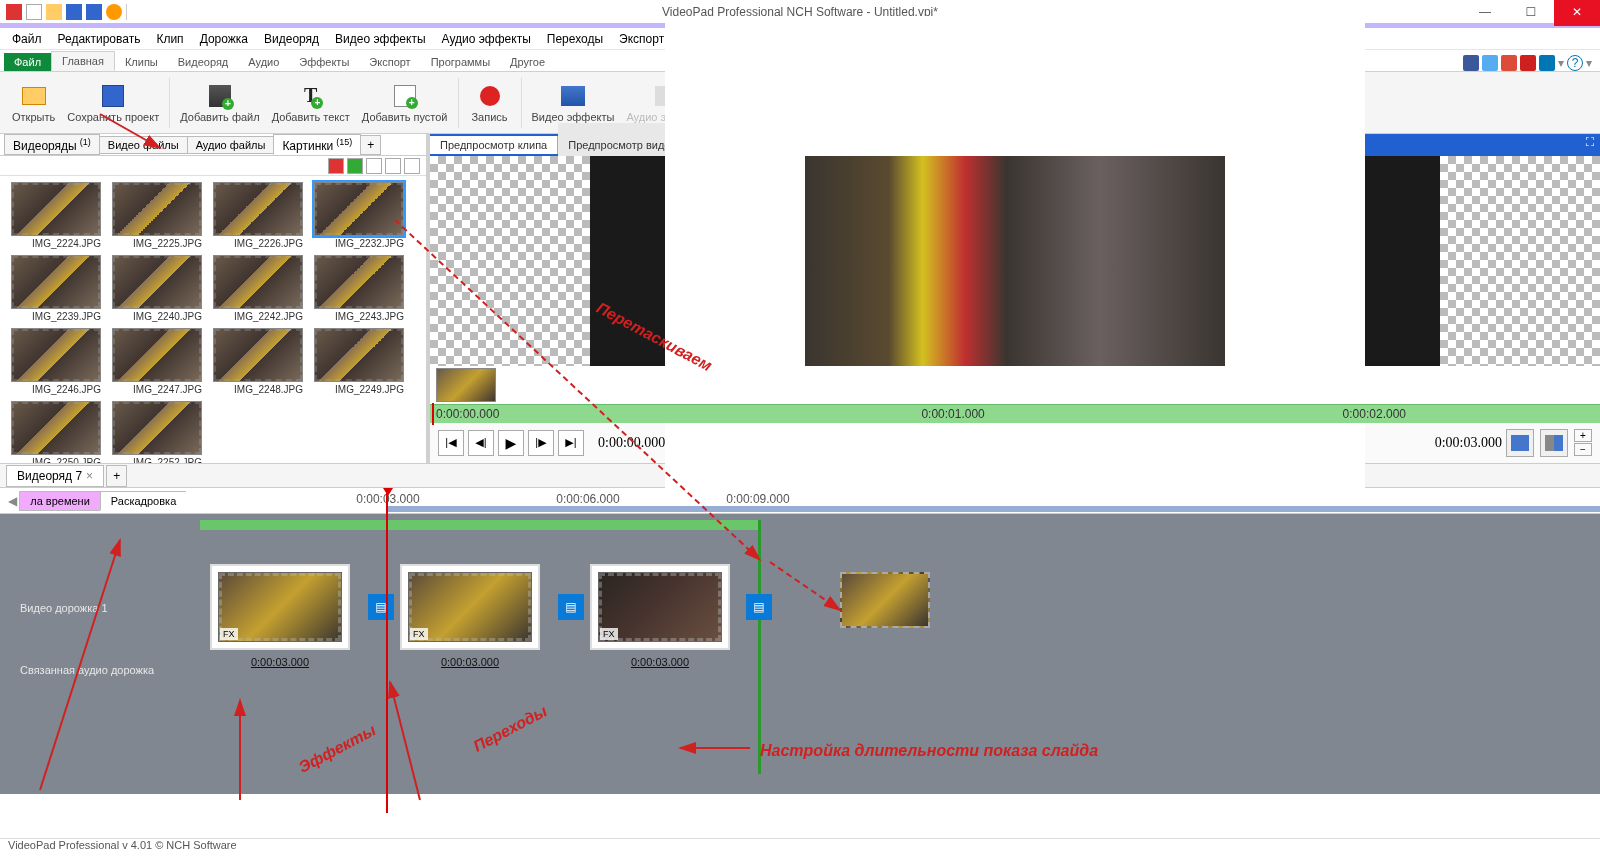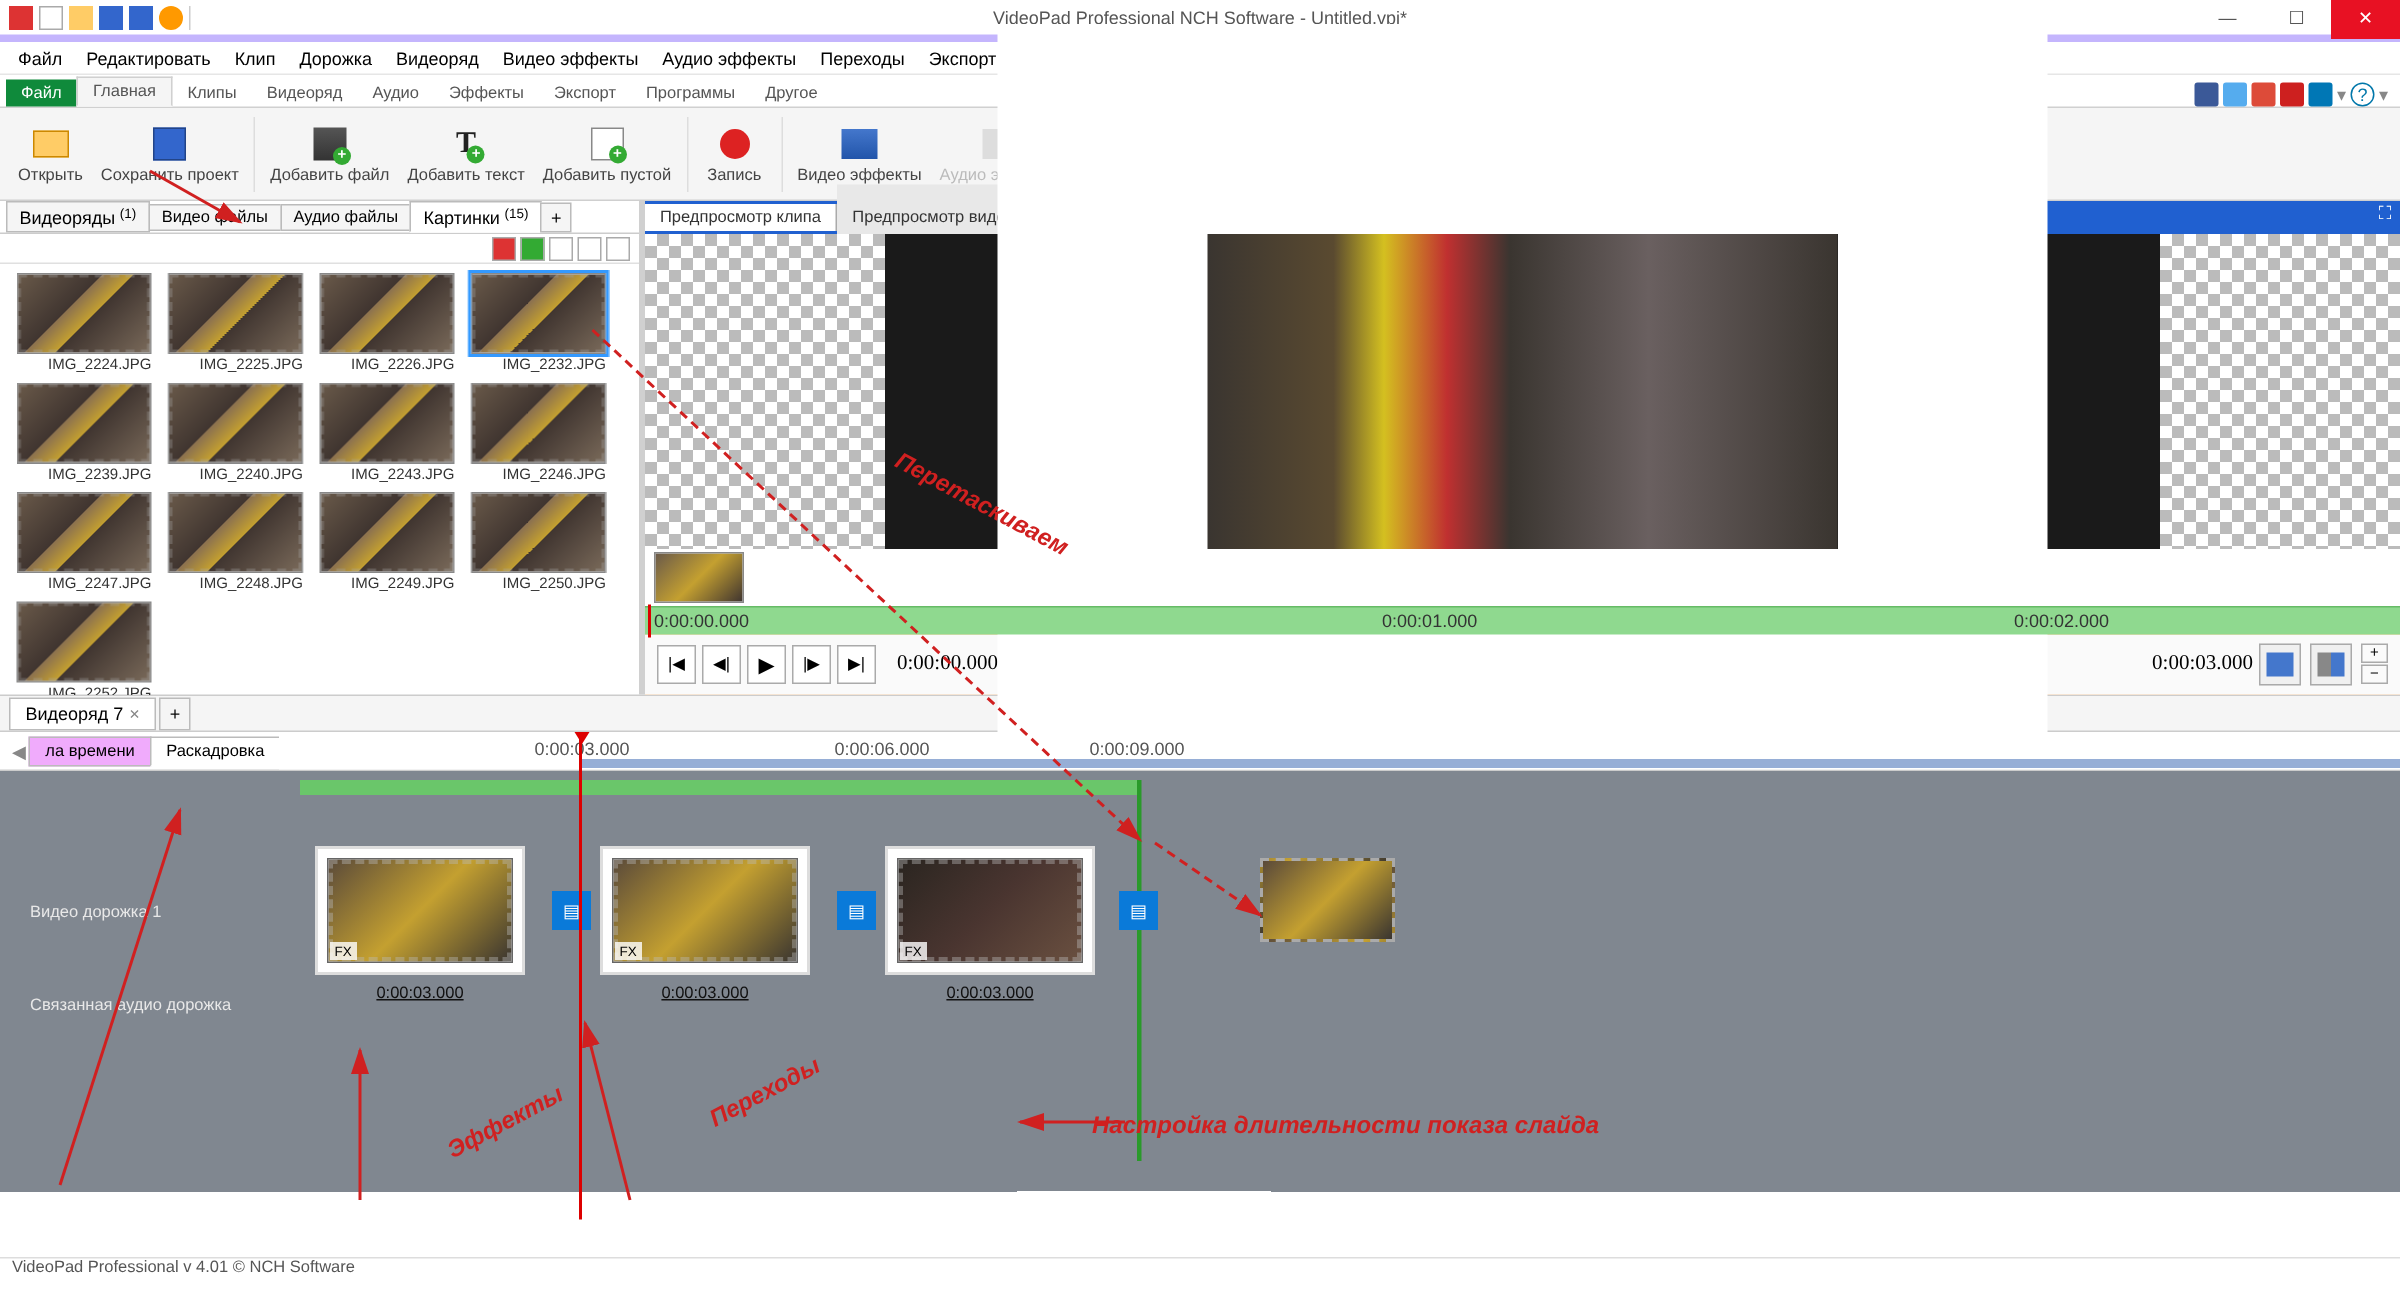--- a/index.html
+++ b/index.html
@@ -318,20 +318,24 @@
       <div class="thumb">
           <div class="ti"></div>
           <div class="tl">IMG_2239.JPG</div>
         </div>
       <div class="thumb">
           <div class="ti"></div>
           <div class="tl">IMG_2240.JPG</div>
         </div>
       <div class="thumb">
           <div class="ti"></div>
+          <div class="tl">IMG_2242.JPG</div>
+        </div>
+      <div class="thumb">
+          <div class="ti"></div>
           <div class="tl">IMG_2243.JPG</div>
         </div>
       <div class="thumb">
           <div class="ti"></div>
           <div class="tl">IMG_2246.JPG</div>
         </div>
       <div class="thumb">
           <div class="ti"></div>
           <div class="tl">IMG_2247.JPG</div>
         </div>
@@ -445,21 +449,21 @@
     <div class="dur">0:00:03.000</div>
   </div>
   <div class="trans" style="left:746px;top:80px">▤</div>
 
   <div class="drag" style="left:840px;top:58px"></div>
 </div>
 
 <div class="anno" style="left:590px;top:328px;transform:rotate(28deg)">Перетаскиваем</div>
 <div class="anno" style="left:295px;top:740px;transform:rotate(-28deg)">Эффекты</div>
 <div class="anno" style="left:470px;top:720px;transform:rotate(-28deg)">Переходы</div>
-<div class="anno" style="left:728px;top:742px;transform:none">Настройка длительности показа слайда</div>
+<div class="anno" style="left:760px;top:742px;transform:none">Настройка длительности показа слайда</div>
 
 <svg class="arrows" width="1600" height="860">
   <defs>
     <marker id="ah" markerWidth="10" markerHeight="10" refX="8" refY="3" orient="auto">
         <path d="M0,0 L0,6 L9,3 z" fill="#d02020"></path>
       </marker>
   </defs>
   <line x1="100" y1="114" x2="160" y2="148" stroke="#d02020" stroke-width="2" marker-end="url(#ah)"></line>
   <line x1="395" y1="220" x2="760" y2="560" stroke="#d02020" stroke-width="2" stroke-dasharray="6 4" marker-end="url(#ah)"></line>
   <line x1="770" y1="562" x2="840" y2="610" stroke="#d02020" stroke-width="2" stroke-dasharray="6 4" marker-end="url(#ah)"></line>

